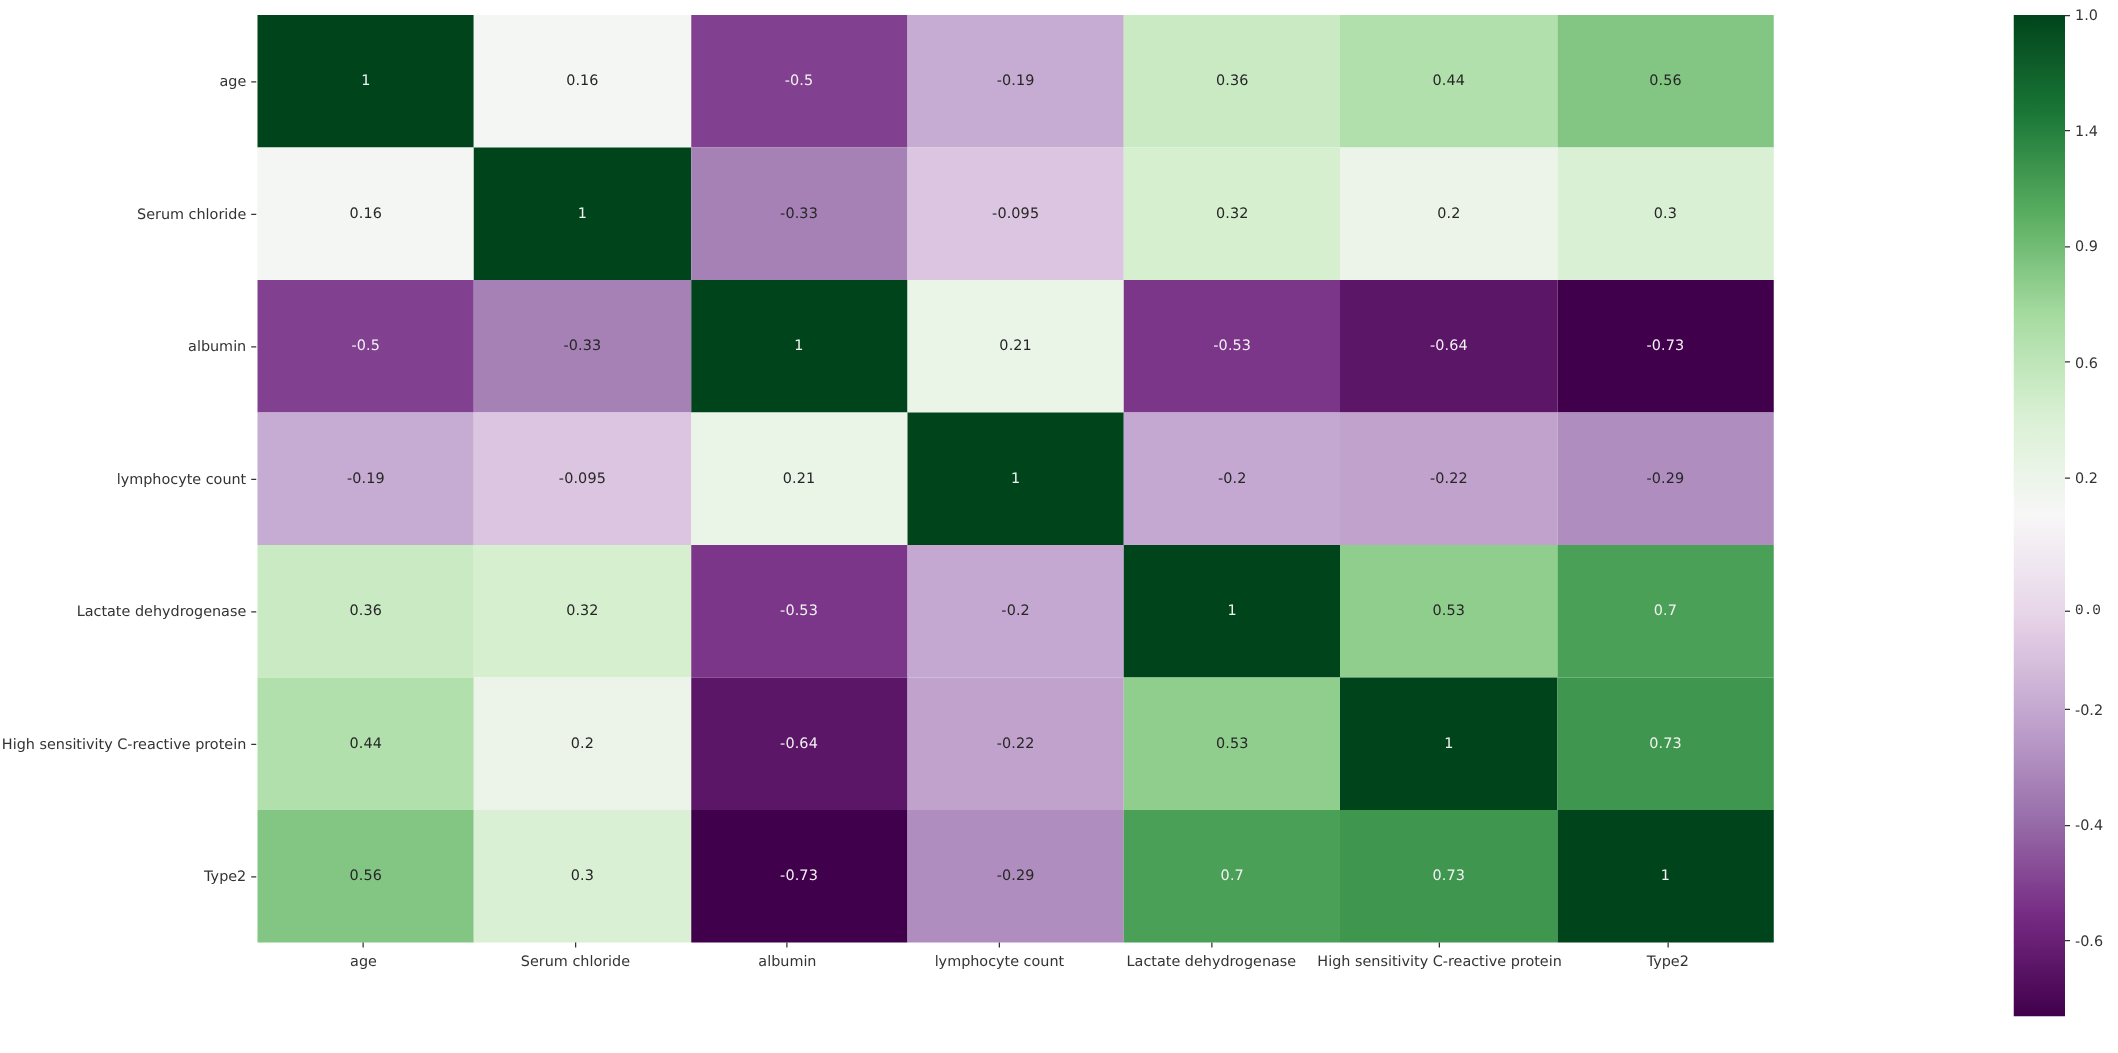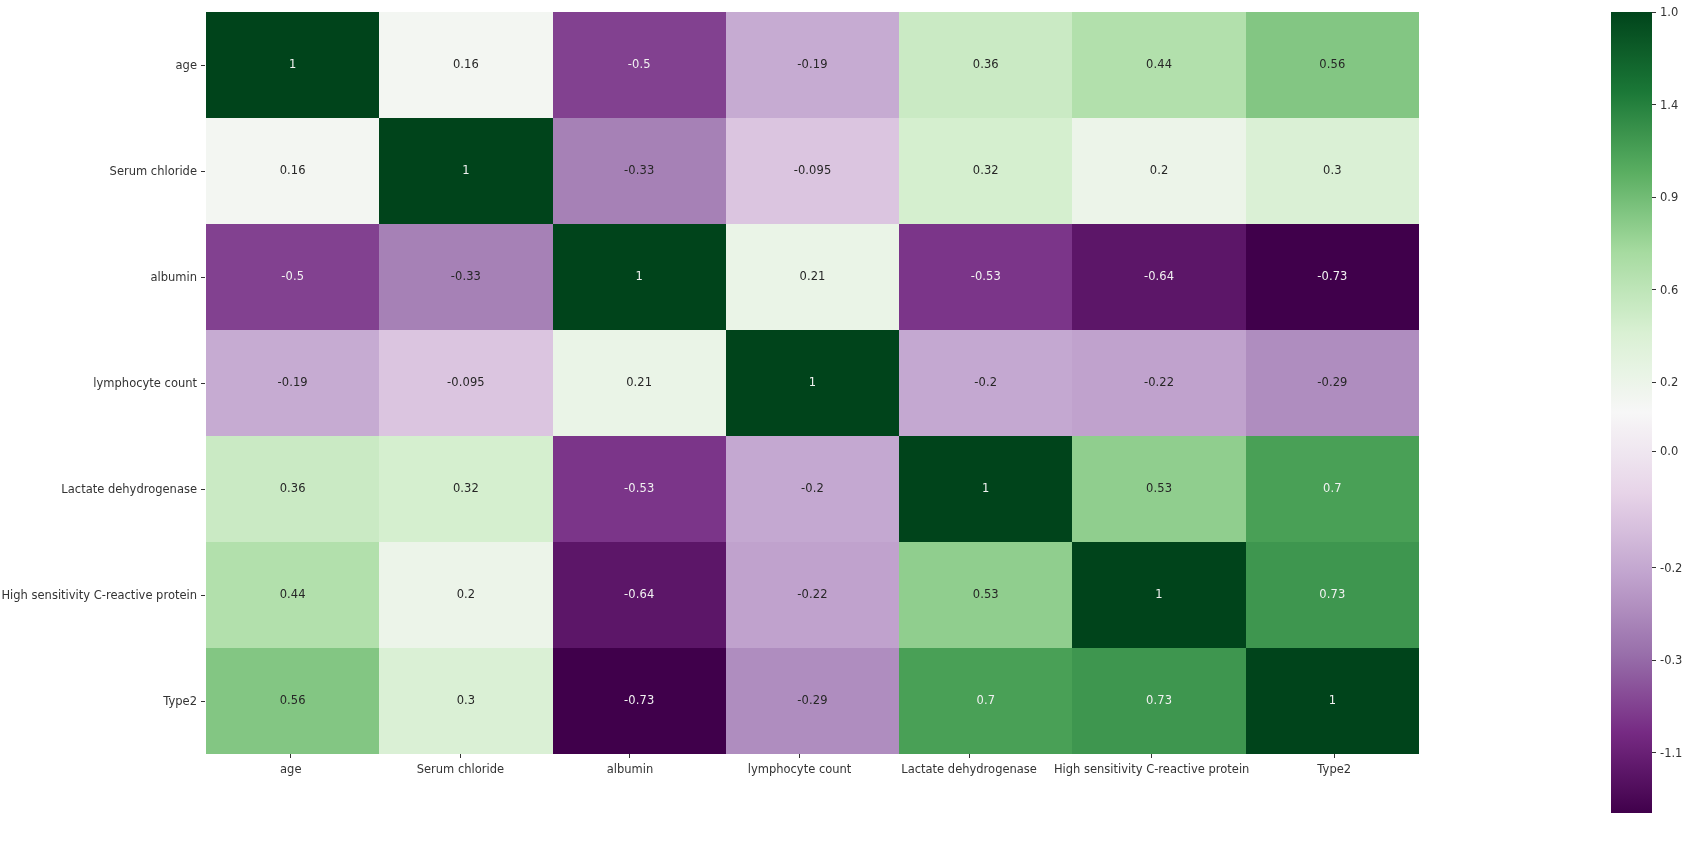--- a/index.html
+++ b/index.html
@@ -383,32 +383,32 @@
           <span class="cbtick-label">0.9</span>
         </div>
         <div class="cbtick" style="top: 277.803px;">
           <span class="tickmark-h"></span>
           <span class="cbtick-label">0.6</span>
         </div>
         <div class="cbtick" style="top: 370.405px;">
           <span class="tickmark-h"></span>
           <span class="cbtick-label">0.2</span>
         </div>
-        <div class="cbtick" style="top: 439px;">
+        <div class="cbtick" style="top: 477px; font-family: Liberation Mono, monospace;">
           <span class="tickmark-h"></span>
           <span class="cbtick-label">0.0</span>
         </div>
         <div class="cbtick" style="top: 555.607px;">
           <span class="tickmark-h"></span>
           <span class="cbtick-label">-0.2</span>
         </div>
         <div class="cbtick" style="top: 648.208px;">
           <span class="tickmark-h"></span>
-          <span class="cbtick-label">-0.3</span>
+          <span class="cbtick-label">-0.4</span>
         </div>
         <div class="cbtick" style="top: 740.809px;">
           <span class="tickmark-h"></span>
-          <span class="cbtick-label">-1.1</span>
+          <span class="cbtick-label">-0.6</span>
         </div>
       </div>
   </div>
 
 </div>
 
 </body></html>

